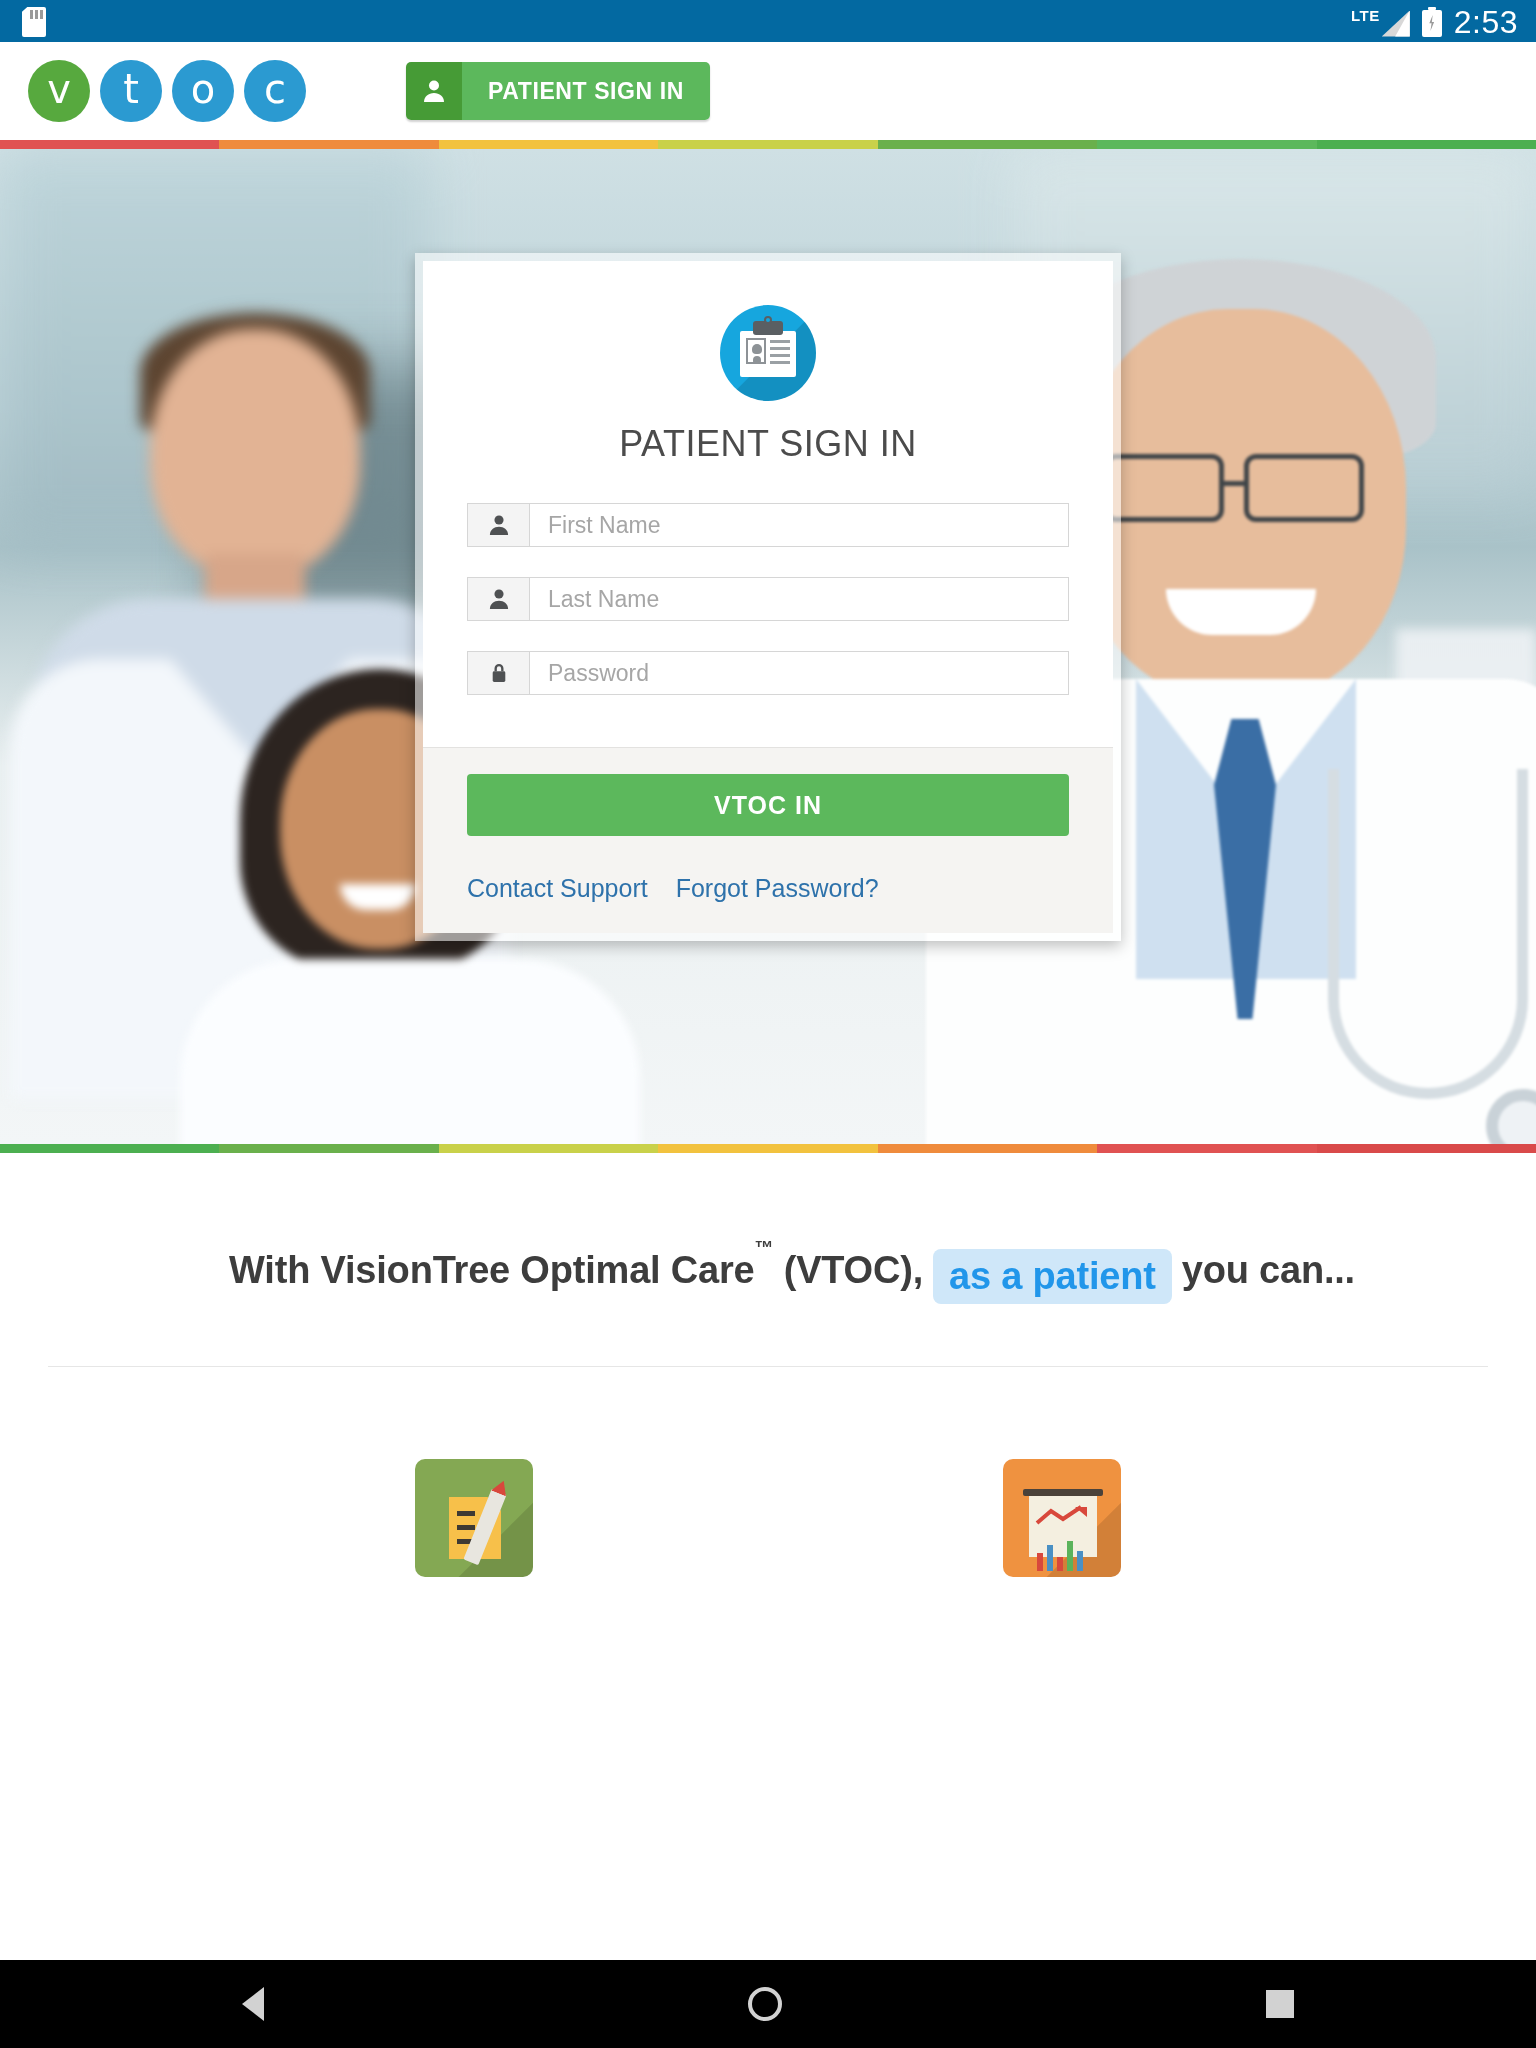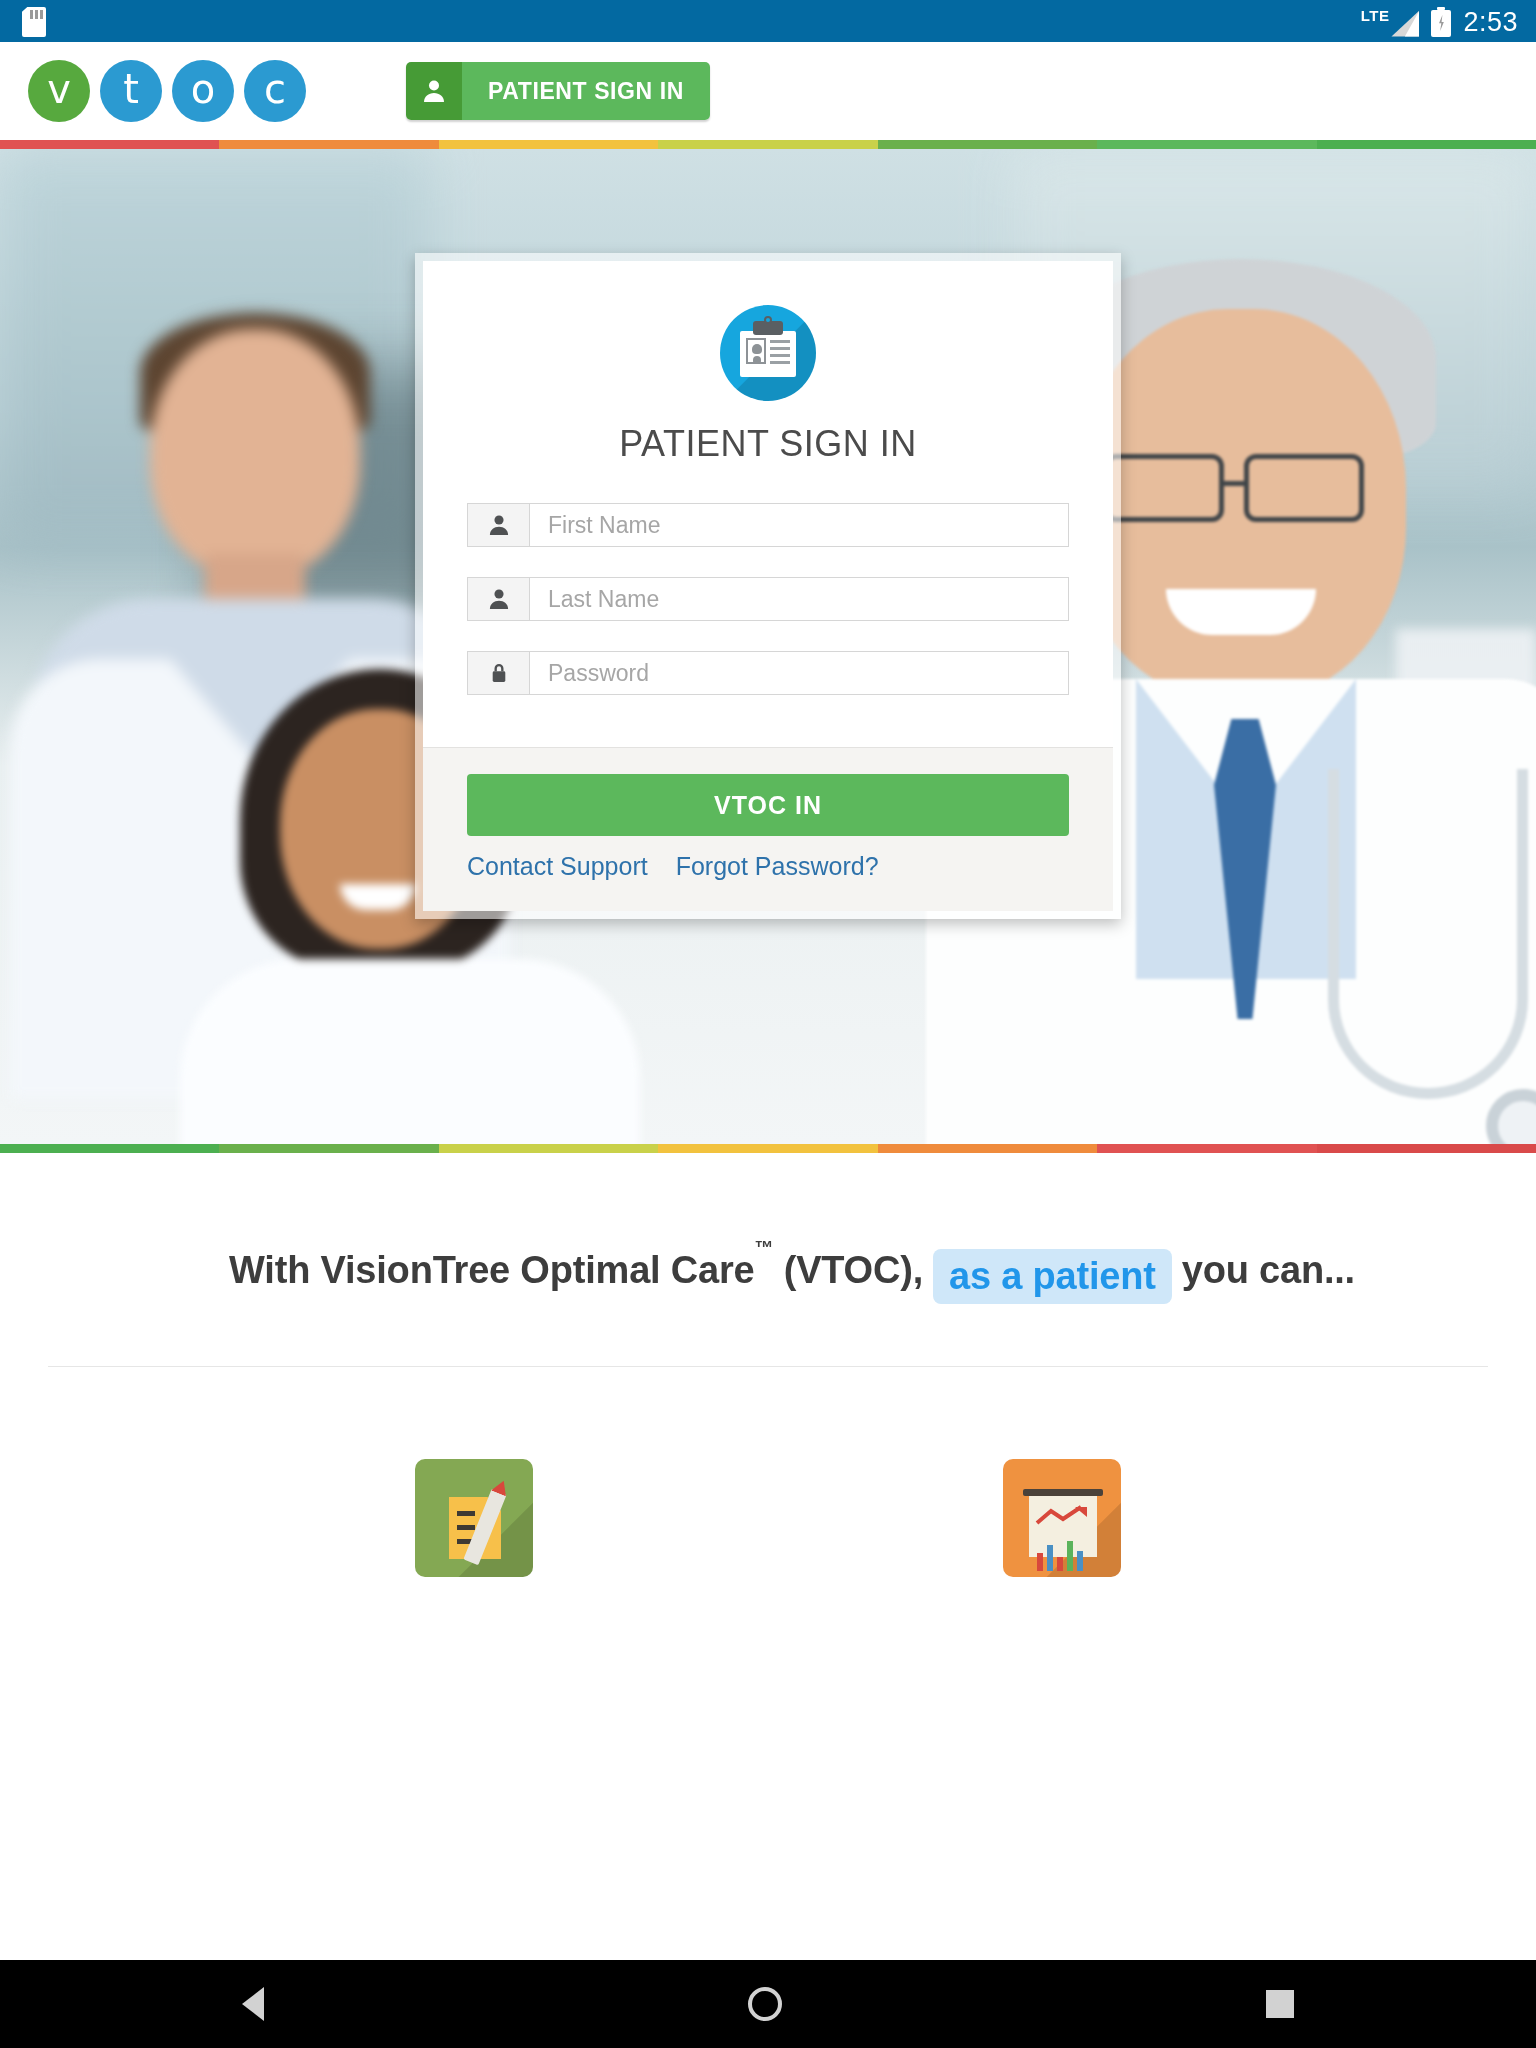--- a/index.html
+++ b/index.html
@@ -48,21 +48,21 @@
     background:#ffffff;
     clip-path: polygon(100% 0, 100% 100%, 48% 100%);
   }
   .battery { width:20px; height:30px; position:relative; }
   .battery .cap { position:absolute; left:6px; top:0; width:8px; height:3px; background:#fff; border-radius:1px;}
   .battery .shell { position:absolute; left:0; top:3px; width:20px; height:27px; background:#fff; border-radius:2px;}
   .battery .bolt {
     position:absolute; left:6px; top:8px; width:8px; height:16px; background:#9a9a9a;
     clip-path: polygon(62% 0, 20% 52%, 48% 52%, 34% 100%, 80% 44%, 52% 44%);
   }
-  .clock { font-size:27px; font-weight:500; letter-spacing:0.5px; }
+  .clock { font-size:32px; font-weight:500; letter-spacing:0.5px; }
 
   
   .site-header {
     height:98px;
     background:#ffffff;
     display:flex;
     align-items:center;
     padding:0 28px;
     position:relative;
   }
@@ -240,21 +240,21 @@
     border-top:1px solid #e3e2e0;
     padding:26px 44px 30px 44px;
   }
   .signin-btn {
     display:block; width:100%; height:62px;
     background:#5cb85c; color:#fff; border:none; border-radius:4px;
     font-size:25px; font-weight:bold; letter-spacing:1px;
     font-family:"Liberation Sans", sans-serif;
     cursor:pointer;
   }
-  .links { margin-top:16px; display:flex; gap:28px; }
+  .links { margin-top:38px; display:flex; gap:28px; }
   .links a {
     color:#2e72ab; font-size:25px; text-decoration:none; cursor:pointer;
   }
 
   
   .promo {
     background:#fff;
     padding-top:96px;
     text-align:center;
   }

